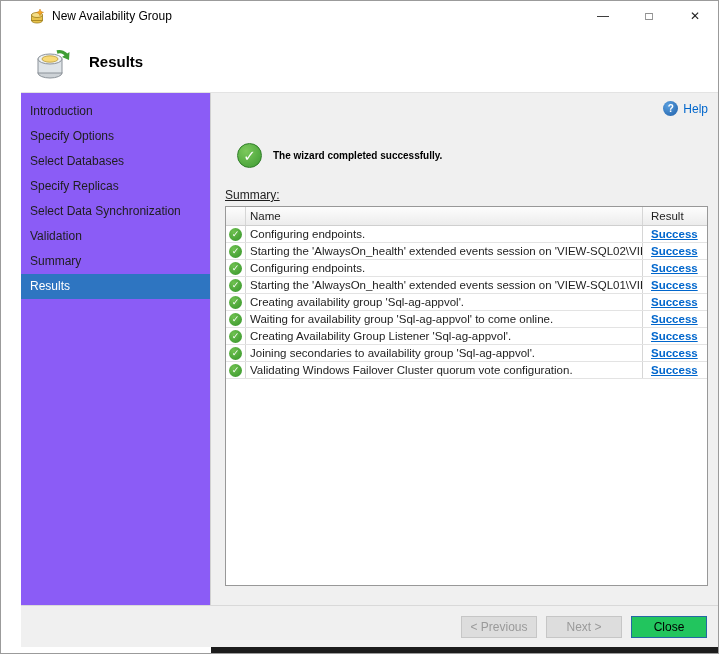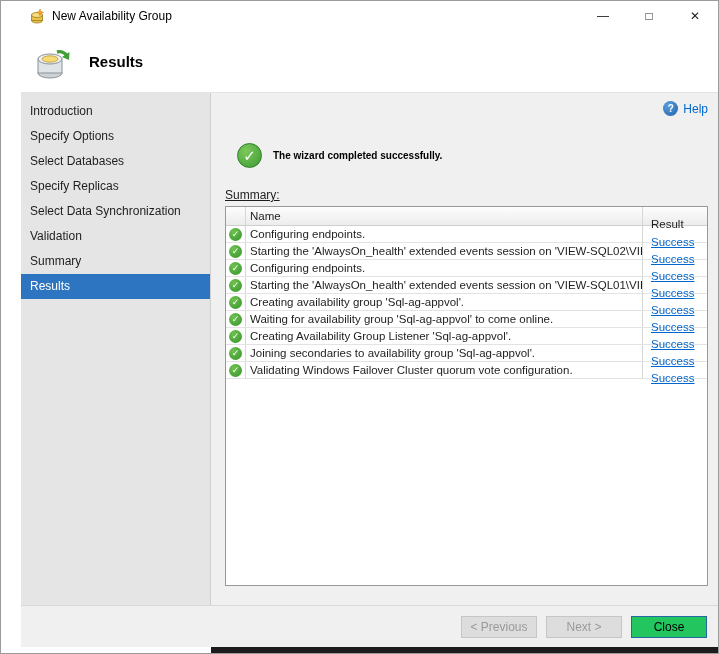--- a/index.html
+++ b/index.html
@@ -44,21 +44,21 @@
     border-bottom: 1px solid #e3e3e3;
   }
   .header-icon { width: 40px; height: 40px; display: inline-block; }
   .header-title { font-weight: bold; font-size: 15px; margin-left: 16px; color: #000; }
 
   
   .body { flex: 1 1 auto; display: flex; min-height: 0; }
 
   .sidebar {
     flex: 0 0 190px;
-    background: #e5e5e5;
+    background: #8b5cf6;
     border-right: 1px solid #d0d0d0;
     padding-top: 6px;
   }
   .nav-item {
     height: 25px; line-height: 25px;
     padding-left: 9px;
     font-size: 12px; color: #1e1e1e;
     cursor: pointer;
     white-space: nowrap; overflow: hidden;
   }
@@ -106,37 +106,37 @@
   }
   .t-header {
     display: flex; height: 19px;
     background: linear-gradient(#fdfdfd, #ececec);
     border-bottom: 1px solid #cfcfcf;
     font-size: 11.5px;
   }
   .t-header .hcell { line-height: 18px; }
   .icon-col { flex: 0 0 20px; border-right: 1px solid #d6d6d6; }
   .name-col { flex: 1 1 auto; border-right: 1px solid #d6d6d6; padding-left: 4px; min-width: 0; }
-  .result-col { flex: 0 0 64px; padding-left: 8px; margin-top: 8px; }
+  .result-col { flex: 0 0 64px; padding-left: 8px; }
 
   .t-row {
     display: flex; height: 17px;
     border-bottom: 1px solid #e3e3e3;
     font-size: 11.5px; background: #fff;
   }
   .t-row .cell { line-height: 16px; }
   .t-row .name-col { padding-left: 4px; white-space: nowrap; overflow: hidden; }
   .check-small {
     width: 13px; height: 13px; border-radius: 50%;
     background: radial-gradient(circle at 35% 30%, #6fc150, #349329);
     color: #fff; font-size: 9px; font-weight: bold;
     line-height: 13px; text-align: center;
     display: block; margin: 2px auto 0 auto;
   }
-  .success-link { color: #0066cc; text-decoration: underline; cursor: pointer; }
+  .success-link { color: #0066cc; text-decoration: underline; cursor: pointer; font-weight: bold; }
   .result-col.cell { padding-left: 8px; }
 
   
   .footer {
     flex: 0 0 42px;
     background: #f0f0f0;
     border-top: 1px solid #d9d9d9;
     display: flex; align-items: center; justify-content: flex-end;
     gap: 9px; padding-right: 11px;
   }

